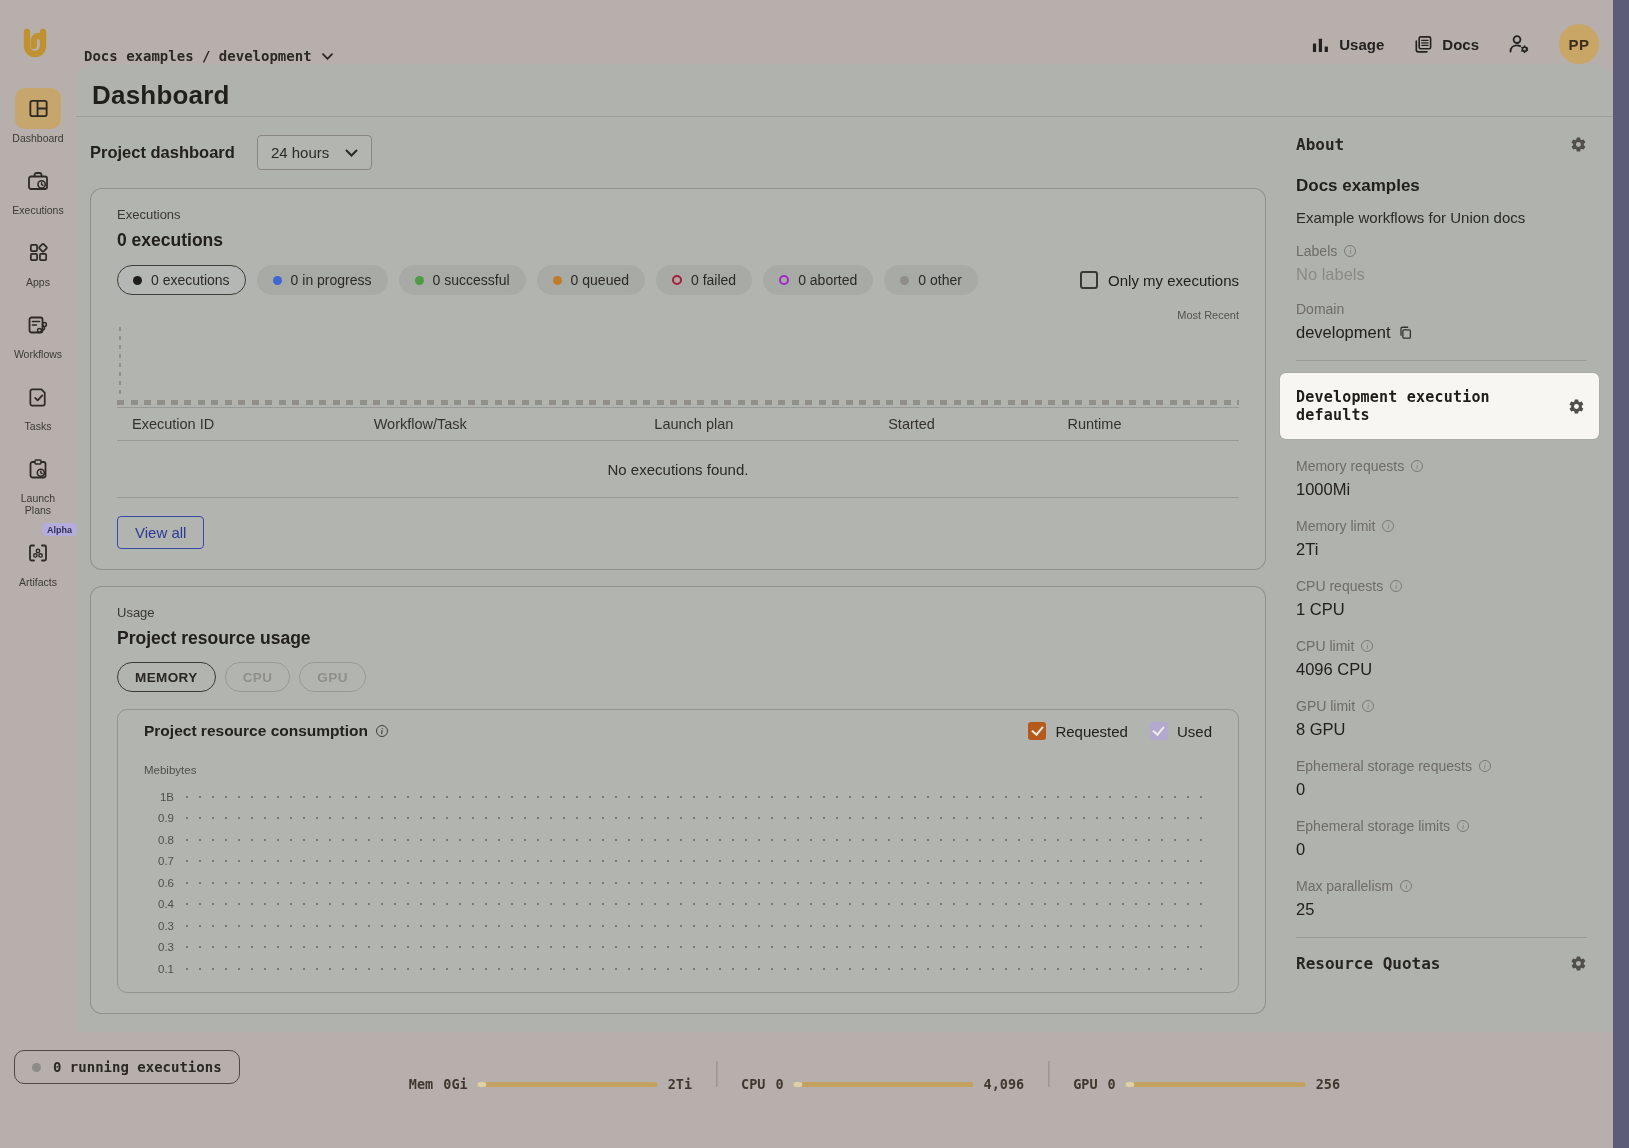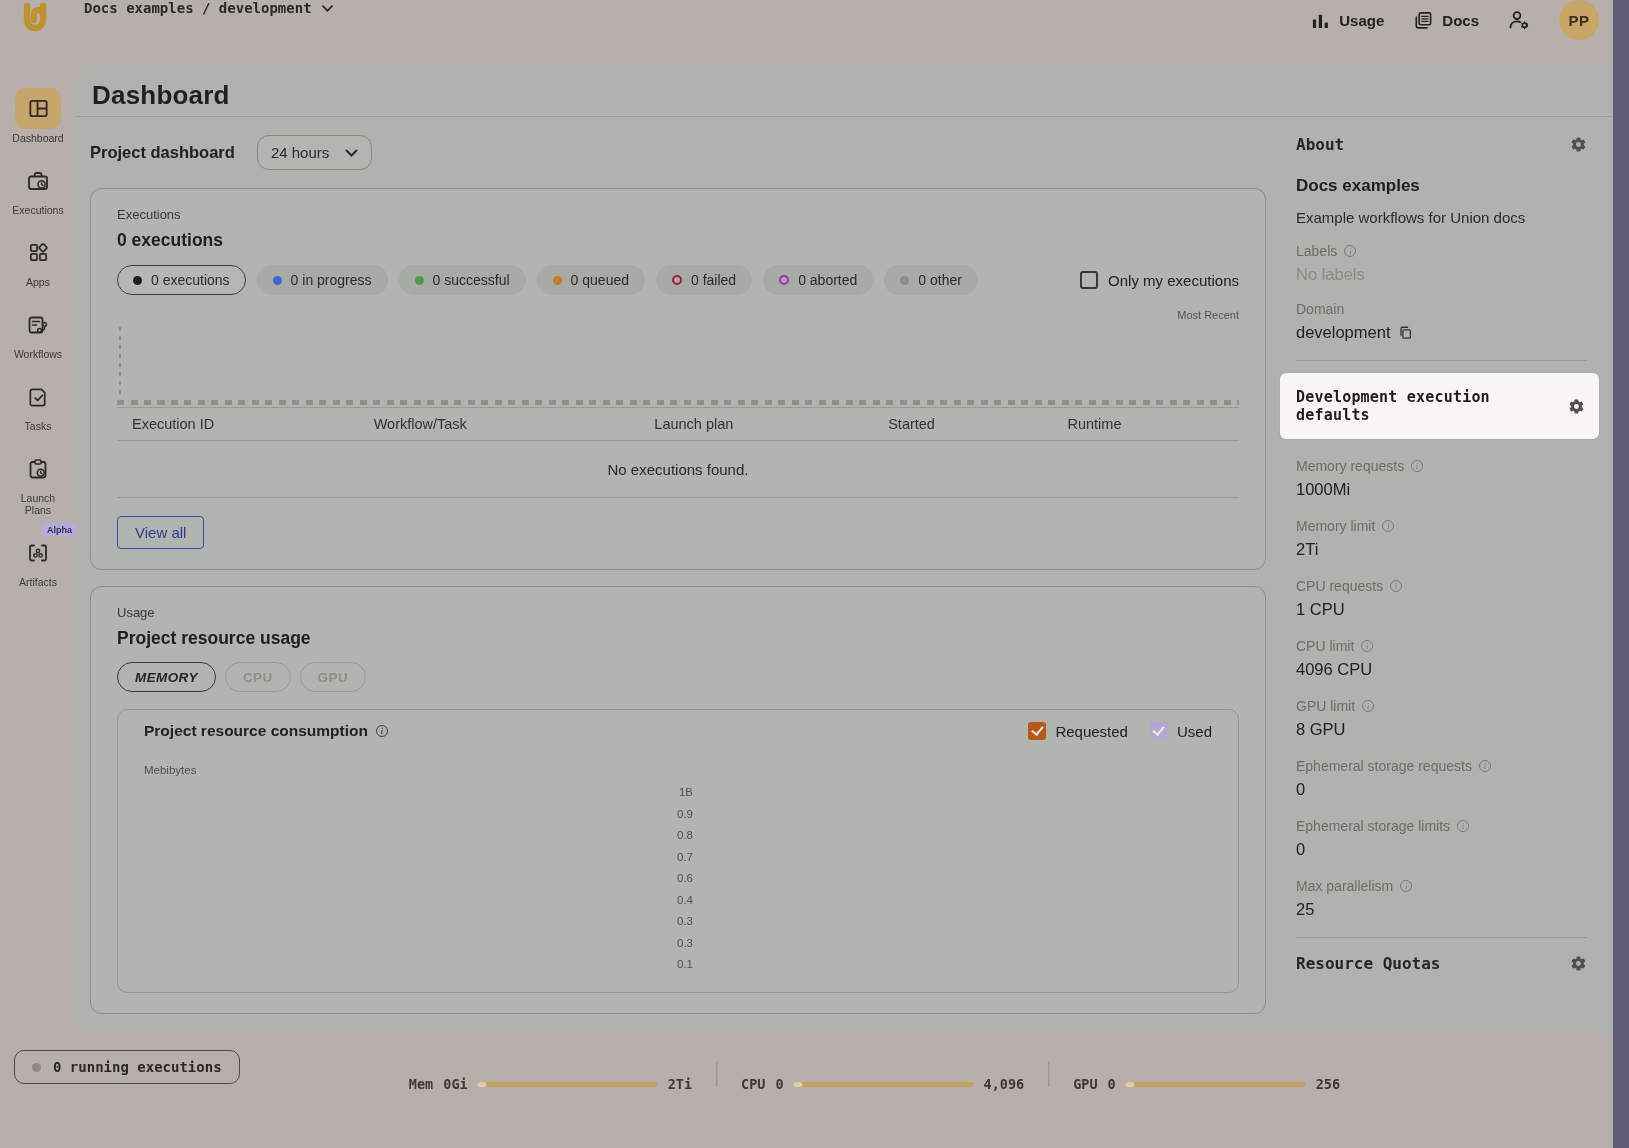--- a/index.html
+++ b/index.html
@@ -6,21 +6,21 @@
   html,body { width:1629px; height:1148px; }
   body { font-family:"Liberation Sans", sans-serif; }
   .mono { font-family:"DejaVu Sans Mono", monospace; }
 
   .app { position:relative; width:1629px; height:1148px; background:#b6afab; overflow:hidden; }
 
   
   .scroll-strip { position:absolute; top:0; right:0; width:16px; height:100%; background:#5d5c78; z-index:50; }
 
   
-  .topbar { position:absolute; top:0; left:0; right:16px; height:64px; display:flex; align-items:flex-start; padding:0 14px 0 16px; }
+  .topbar { position:absolute; top:0; left:0; right:16px; height:64px; display:flex; align-items:flex-end; padding:0 14px 0 16px; }
   .logo { width:38px; height:38px; display:flex; align-items:center; justify-content:center; }
   .breadcrumb { margin-left:30px; display:flex; align-items:center; gap:10px; font-family:"DejaVu Sans Mono", monospace; font-size:14px; font-weight:700; color:#2b2925; cursor:pointer; }
   .topbar-right { margin-left:auto; display:flex; align-items:center; gap:28px; }
   .top-link { display:flex; align-items:center; gap:9px; font-size:15px; font-weight:700; color:#232220; cursor:pointer; }
   .avatar { width:40px; height:40px; border-radius:50%; background:#c9a566; color:#3a2f1e; display:flex; align-items:center; justify-content:center; font-size:15px; font-weight:700; letter-spacing:.5px; cursor:pointer; }
 
   
   .body-row { position:absolute; top:64px; left:0; right:16px; bottom:116px; display:flex; }
   .sidebar { width:76px; display:flex; flex-direction:column; align-items:center; padding-top:24px; gap:16px; }
   .side-item { display:flex; flex-direction:column; align-items:center; cursor:pointer; width:72px; }
@@ -31,21 +31,21 @@
 
   .content { flex:1; background:#b0b2ae; border-radius:20px 20px 0 0; display:flex; flex-direction:column; overflow:hidden; }
   .content-header { height:53px; flex:0 0 53px; display:flex; align-items:center; padding:10px 0 0 16px; border-bottom:1px solid rgba(0,0,0,.10); }
   .page-title { font-size:26px; font-weight:700; color:#201f1c; letter-spacing:.2px; }
   .content-body { flex:1; display:flex; overflow:hidden; }
 
   
   .main { flex:1; padding:12px 2px 0 14px; overflow:hidden; }
   .dash-row { display:flex; align-items:center; gap:22px; margin:6px 0 18px 0; }
   .section-title { font-size:16.5px; font-weight:700; color:#23211e; }
-  .select { height:35px; display:inline-flex; align-items:center; gap:16px; padding:0 13px; border:1px solid #88867f; border-radius:12px; font-size:15px; color:#2b2a26; cursor:pointer; background:rgba(255,255,255,.04); }
+  .select { height:35px; display:inline-flex; align-items:center; gap:16px; padding:0 13px; border:1px solid #88867f; border-radius:4px; font-size:15px; color:#2b2a26; cursor:pointer; background:rgba(255,255,255,.04); }
 
   .card { border:1px solid rgba(40,38,34,.25); border-radius:12px; background:#b2b4b0; padding:18px 26px 20px 26px; }
   .card + .card { margin-top:16px; }
   .card-label { font-size:13px; color:#3a3834; }
   .card-count { margin-top:8px; font-size:17.5px; font-weight:700; color:#22201d; }
 
   
   .chips-row { display:flex; align-items:center; gap:11px; margin-top:14px; }
   .chip { height:30px; display:inline-flex; align-items:center; gap:9px; padding:0 15px; border-radius:16px; background:rgba(0,0,0,.055); font-size:14px; color:#2c2a27; cursor:pointer; border:1px solid transparent; }
   .chip[data-selected="true"] { border:1px solid #3f3d39; background:rgba(255,255,255,.05); }
@@ -65,32 +65,32 @@
   .th { font-size:14.5px; color:#34322e; font-weight:500; }
   .empty-row { height:57px; display:flex; align-items:center; justify-content:center; font-size:15px; color:#2c2a27; border-bottom:1px solid rgba(0,0,0,.14); }
   .card-footer { padding-top:18px; }
   .btn-outline { display:inline-block; padding:7px 17px; font-size:15px; color:#2b3a96; border:1px solid #3c4aa6; border-radius:4px; background:transparent; cursor:pointer; font-family:inherit; }
 
   
   .usage-title { margin-top:8px; font-size:17.5px; font-weight:700; color:#22201d; }
   .tabs-row { display:flex; gap:9px; margin-top:13px; }
   .tab { height:30px; display:inline-flex; align-items:center; padding:0 17px; border-radius:16px; font-size:13.5px; font-weight:700; letter-spacing:.4px; cursor:pointer; }
   .tab[data-selected="true"] { border:1.5px solid #3b3935; color:#282temp62;}
-  .tab[data-selected="true"] { border:1.5px solid #3b3935; color:#282622;font-style:italic; }
+  .tab[data-selected="true"] { border:1.5px solid #3b3935; color:#282622; }
   .tab[data-selected="false"] { border:1.5px solid rgba(0,0,0,.14); color:#8f8e89; }
   .chart-card { margin-top:17px; border:1px solid rgba(40,38,34,.22); border-radius:10px; padding:12px 26px; }
   .chart-head { display:flex; align-items:center; }
   .chart-title { font-size:15.5px; font-weight:700; color:#24221f; display:flex; align-items:center; gap:8px; }
   .legend { margin-left:auto; display:flex; align-items:center; gap:22px; }
   .legend-item { display:flex; align-items:center; gap:9px; font-size:15px; color:#23211e; cursor:pointer; }
   .cbx-filled { width:18px; height:18px; border-radius:3px; background:var(--c); position:relative; }
   .cbx-filled::after { content:""; position:absolute; left:5.5px; top:2px; width:5px; height:9px; border:solid #efece6; border-width:0 2px 2px 0; transform:rotate(40deg); }
   .chart-area { margin-top:24px; }
   .y-axis-label { font-size:11.5px; color:#504f4b; margin-bottom:10px; }
-  .chart-row { display:flex; align-items:center; height:21.5px;flex-direction:column; }
+  .chart-row { display:flex; align-items:center; height:21.5px; }
   .ytick { width:30px; text-align:right; font-size:11.5px; color:#504f4b; flex:0 0 30px; }
   .dotline { flex:1; height:2px; margin-left:12px; background:repeating-linear-gradient(90deg,rgba(75,73,68,.55) 0 2px,transparent 2px 13px); }
 
   
   .rightpanel { width:345px; flex:0 0 345px; padding:18px 26px 0 28px; overflow:hidden; }
   .rp-heading { display:flex; align-items:center; font-family:"DejaVu Sans Mono", monospace; font-size:16px; font-weight:700; color:#262522; }
   .rp-heading .gear { margin-left:auto; }
   .rp-project { margin-top:22px; font-size:17px; font-weight:700; color:#22201d; }
   .rp-desc { margin-top:13px; font-size:15px; color:#2b2a26; }
   .rp-field { margin-top:17px; }

